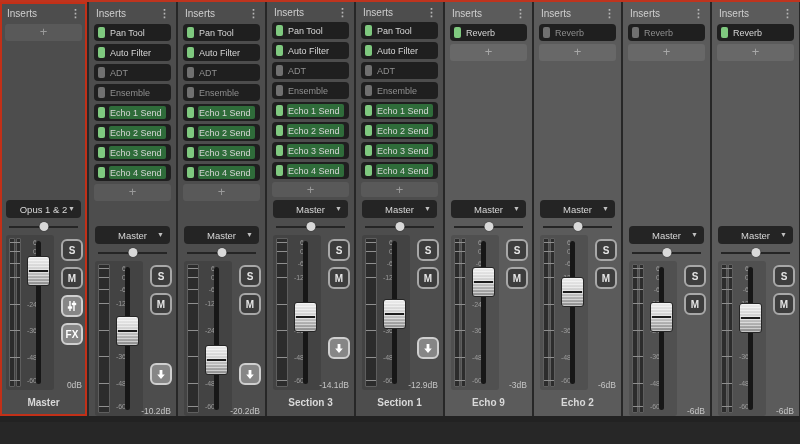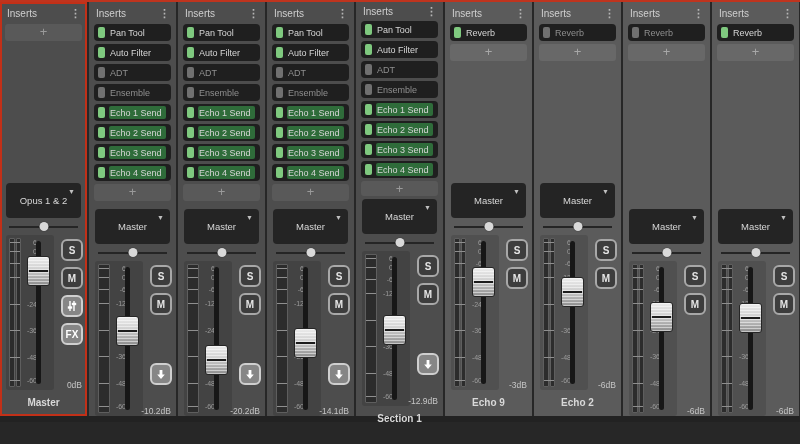--- a/index.html
+++ b/index.html
@@ -21,21 +21,21 @@
        display:flex;align-items:center;padding:0 4px;overflow:hidden;}
   .slot .fill{position:absolute;left:15px;right:5px;top:2px;bottom:2px;background:#2f6c3a;border-radius:2px;}
   .led{width:7px;height:11px;border-radius:2px;background:#7fc97f;flex:0 0 auto;position:relative;z-index:1;}
   .slot.off .led{background:#707070;}
   .slot .lbl{position:relative;z-index:1;margin-left:5px;font-size:9px;color:#d6d6d6;white-space:nowrap;}
   .slot.off .lbl{color:#8f8f8f;}
   .add-btn{height:17px;margin:0 5px 3px;background:#595959;border-radius:3px;color:#9a9a9a;
        font-size:13px;line-height:15px;text-align:center;cursor:pointer;}
   .strip.echo .add-btn{background:#686868;color:#a8a8a8;}
   .bottom{margin-top:auto;}
-  .dropdown{height:35px;margin:0 6px 4px;background:#242424;border-radius:4px;position:relative;
+  .dropdown{height:18px;margin:0 6px 4px;background:#242424;border-radius:4px;position:relative;
        display:flex;align-items:center;justify-content:center;color:#d8d8d8;font-size:9.5px;cursor:pointer;}
   .dd-caret{position:absolute;right:6px;top:5px;color:#c0c0c0;font-size:7px;}
   .pan{height:10px;margin:0 9px 3px;position:relative;cursor:pointer;}
   .pan-track{position:absolute;left:0;right:0;top:4px;height:2px;background:#252525;}
   .pan-knob{position:absolute;top:0;width:9px;height:9px;border-radius:50%;background:#d9d9d9;
        transform:translateX(-50%);box-shadow:0 0 1px #111;}
   .fader-area{height:155px;position:relative;margin:0 0 0 0;}
   .panel{position:absolute;left:6px;top:0;bottom:0;width:48px;background:#434343;border-radius:3px;}
   .strip.echo .panel{background:#505050;}
   .meter{position:absolute;left:3px;top:3px;bottom:3px;width:12px;display:flex;gap:1px;}
@@ -407,20 +407,21 @@
               <div class="sq" style="top: 4px;">S</div>
               <div class="sq" style="top: 32px;">M</div>
               <div class="sq lit" style="top: 102px;">
                 <svg width="10" height="11" viewBox="0 0 10 11">
                   <path d="M3.6 1h2.8v4.4h2.4L5 10 1.2 5.4h2.4z" fill="#fff"></path>
                 </svg>
               </div>
             </div>
         <div class="readout">-14.1dB</div>
       </div>
+      <div class="name">Section 3</div>
     </div>
   </div>
 
   <div class="strip section">
     <div class="strip-header">
       <span class="hdr-label">Inserts</span>
       <span class="menu">⋮</span>
     </div>
     <div class="slots">
           <div class="slot">

